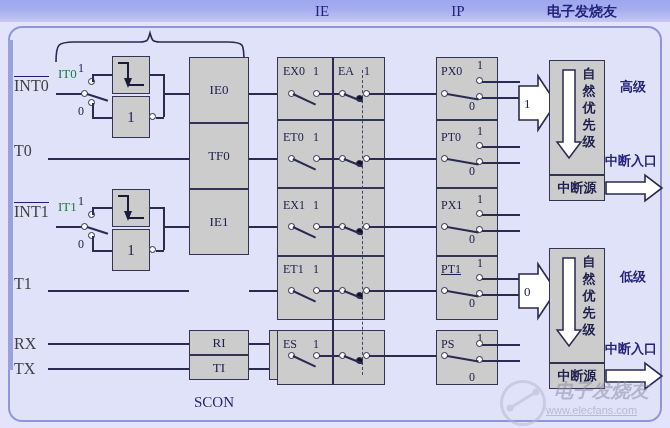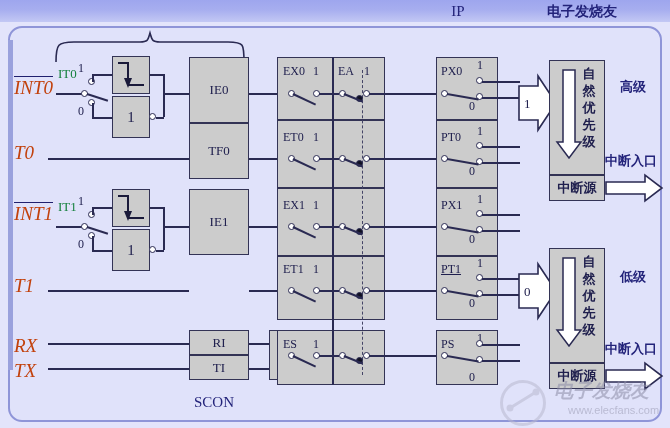--- a/index.html
+++ b/index.html
@@ -10,22 +10,22 @@
   .band{position:absolute;left:0;top:0;width:670px;height:22px;
         background:linear-gradient(to bottom,#9ea6ee 0%,#a7aeef 45%,#c3c8f4 100%);}
   .band-label{position:absolute;top:1px;color:#23237a;font-size:15px;line-height:20px;
               text-align:center;white-space:nowrap;}
   .band-label.cn{font-family:"DejaVu Sans","Liberation Sans",sans-serif;font-size:14px;font-weight:bold;}
 
   .panel{position:absolute;left:8px;top:26px;width:654px;height:396px;
          background:#e0e2fa;border:2px solid #8f95d8;border-radius:14px;box-sizing:border-box;}
   .leftbar{position:absolute;left:8px;top:40px;width:5px;height:330px;background:#9aa1dd;}
 
-  .sig{position:absolute;color:#c2410c;font-size:19px;white-space:nowrap;
-       font-family:"Liberation Serif",serif;font-style:italic;}
+  .sig{position:absolute;color:#404040;font-size:16px;white-space:nowrap;
+       font-family:"Liberation Serif",serif;}
   .sig .ovl{display:inline-block;border-top:1.6px solid #20206e;line-height:1.05;padding-top:1px;}
   .tlabel{position:absolute;color:#15803d;font-size:13px;white-space:nowrap;}
   .cnlabel{position:absolute;color:#23237a;font-family:"DejaVu Sans","Liberation Sans",sans-serif;
            font-size:13px;font-weight:bold;white-space:nowrap;}
 
   .wire{position:absolute;background:#2a2a52;}
   .wh{height:1.6px;}
   .wv{width:1.6px;}
 
   .box{position:absolute;background:#cccccc;border:1.6px solid #333355;box-sizing:border-box;}
@@ -64,20 +64,21 @@
             border:3px solid #b9b9cf;box-sizing:border-box;}
   svg{position:absolute;left:0;top:0;overflow:visible;}
 </style>
 </head>
 <body>
 
 <div id="root">
 
   <div class="band"></div>
   <div class="band-label" style="left:108px;width:120px;margin-top:40px;">TCON</div>
+  <div class="band-label" style="left:272px;width:100px;">IE</div>
   <div class="band-label" style="left:408px;width:100px;">IP</div>
   <div class="band-label cn" style="left:512px;width:140px;">电子发烧友</div>
 
   <div class="panel"></div>
   <div class="leftbar"></div>
 
   <svg width="670" height="428">
     <path d="M 56,62 C 56,44 58,42 74,42 L 140,42 C 148,42 148,40 150,33
              C 152,40 152,42 160,42 L 228,42 C 244,42 244,44 244,62" fill="none" stroke="#2a2a52" stroke-width="1.6"></path>
   </svg>
@@ -153,21 +154,21 @@
   <div class="wire wv" style="left:163px;top:226px;height:24px;"></div>
 
   <div class="wire wh" style="left:48px;top:290px;width:141px;"></div>
 
   <div class="wire wh" style="left:48px;top:343px;width:141px;"></div>
   <div class="wire wh" style="left:48px;top:368px;width:141px;"></div>
 
   <div class="regcell" style="left:189px;top:57px;width:60px;height:66px;">
       <div class="cap">IE0</div>
     </div>
-  <div class="regcell" style="left:189px;top:123px;width:60px;height:56px;">
+  <div class="regcell" style="left:189px;top:123px;width:60px;height:66px;">
       <div class="cap">TF0</div>
     </div>
   <div class="regcell" style="left:189px;top:189px;width:60px;height:66px;">
       <div class="cap">IE1</div>
     </div>
 
   <div class="regcell" style="left:189px;top:330px;width:60px;height:25px;">
       <div class="cap">RI</div>
     </div>
   <div class="regcell" style="left:189px;top:355px;width:60px;height:25px;">
@@ -352,16 +353,16 @@
   </svg>
 
   <div class="wm" style="left:500px;top:376px;width:170px;height:52px;">
     <div class="ring" style="left:0px;top:4px;"></div>
     <svg width="60" height="52">
       <line x1="10" y1="32" x2="36" y2="16" stroke="#b9b9cf" stroke-width="3"></line>
       <circle cx="10" cy="32" r="3.5" fill="#b9b9cf"></circle>
       <circle cx="36" cy="16" r="3.5" fill="#b9b9cf"></circle>
     </svg>
     <div class="t1" style="left:54px;top:2px;">电子发烧友</div>
-    <div class="t2" style="left:68px;top:28px;">www.elecfans.com</div>
+    <div class="t2" style="left:46px;top:28px;text-decoration:underline;">www.elecfans.com</div>
   </div>
 
 </div>
 
 </body></html>

